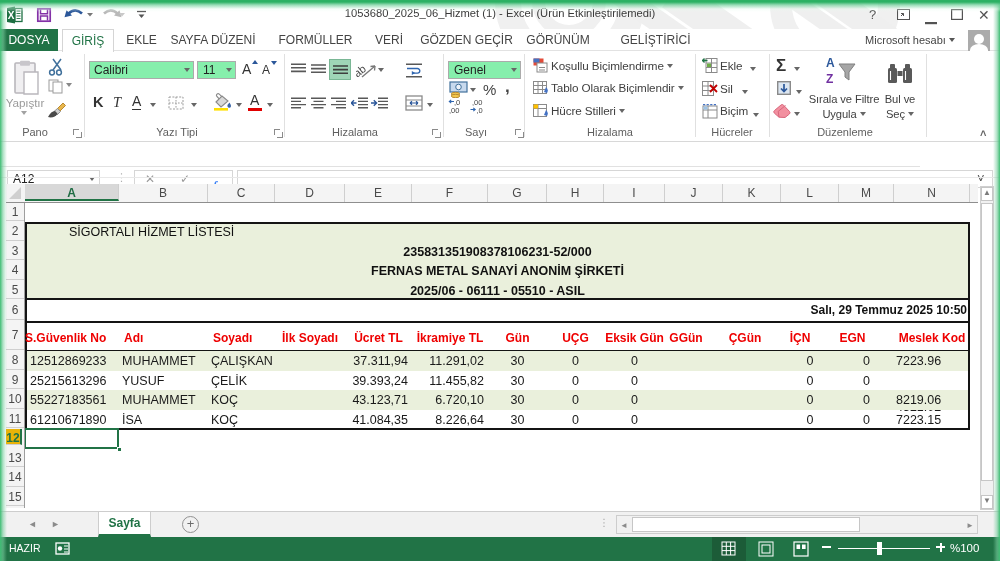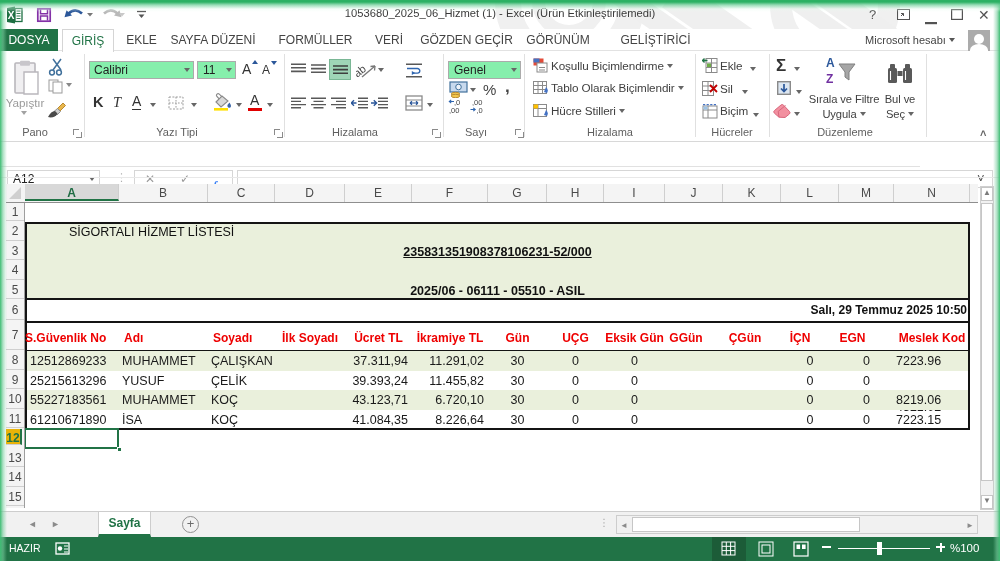--- a/index.html
+++ b/index.html
@@ -429,21 +429,22 @@
     <div class="rh" style="top:187px;height:18.5px;line-height:18.5px;">10</div>
     <div class="rh" style="top:206.5px;height:18.5px;line-height:18.5px;">11</div>
     <div class="rh" style="top:226px;height:16px;line-height:18.5px;background:#eab308;color:#217346;font-weight:bold;width:16px;border-right:2px solid #217346;">12</div>
     <div class="rh" style="top:245.5px;height:18.5px;line-height:18.5px;">13</div>
     <div class="rh" style="top:265px;height:18.5px;line-height:18.5px;">14</div>
     <div class="rh" style="top:284.5px;height:18.5px;line-height:18.5px;">15</div>
   </div>
 <div id="grid" class="abs">
     <div class="abs green" style="left:0;top:19px;width:945px;height:78px;border:2px solid #141414;border-bottom-width:2px;"></div>
     <div class="abs" style="left:0;top:22px;width:945px;font-weight:normal;font-size:12.5px;color:#111;padding-left:44px;">SİGORTALI HİZMET LİSTESİ</div>
-    <div class="abs" style="left:0;top:41.5px;width:945px;text-align:center;font-weight:bold;font-size:12.5px;color:#111;text-decoration:underline;">235831351908378106231-52/000</div>
+    <div class="abs" style="left:0;top:41.5px;width:945px;text-align:center;font-weight:bold;font-size:12.5px;color:#111;">235831351908378106231-52/000</div>
+    <div class="abs" style="left:0;top:61px;width:945px;text-align:center;font-weight:bold;font-size:12.5px;color:#111;">FERNAS METAL SANAYİ ANONİM ŞİRKETİ</div>
     <div class="abs" style="left:0;top:80.5px;width:945px;text-align:center;font-weight:bold;font-size:12.5px;color:#111;">2025/06 - 06111 - 05510 - ASIL</div>
     <div class="abs" style="left:0;top:97px;width:2px;height:129px;background:#141414;"></div>
     <div class="abs" style="left:943px;top:97px;width:2px;height:129px;background:#141414;"></div>
     <div class="abs" style="left:0;top:100px;width:942px;text-align:right;font-weight:bold;font-size:12px;color:#111;">Salı, 29 Temmuz 2025 10:50</div>
     <div class="bline" style="top:117.5px;"></div>
     <div class="bline" style="top:146.5px;"></div>
     <div class="bline" style="top:224.5px;"></div>
     <div class="redh" style="left:0px;top:128px;width:94px;text-align:left;">S.Güvenlik No</div>
     <div class="redh" style="left:94px;top:128px;width:89px;text-align:left;padding-left:5px;">Adı</div>
     <div class="redh" style="left:183px;top:128px;width:67px;text-align:left;padding-left:5px;">Soyadı</div>

